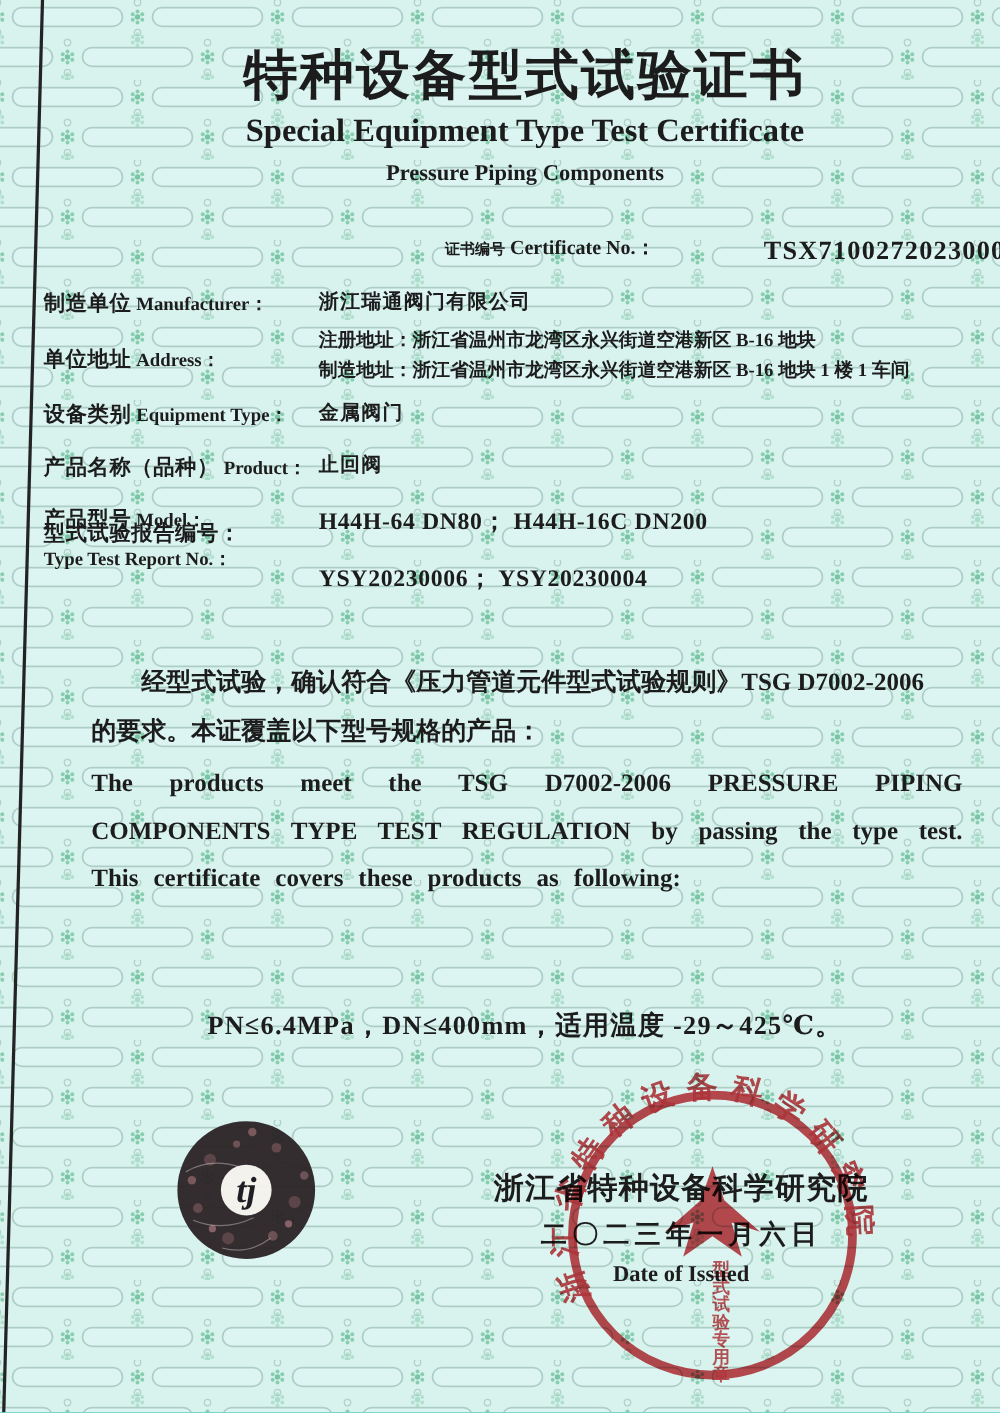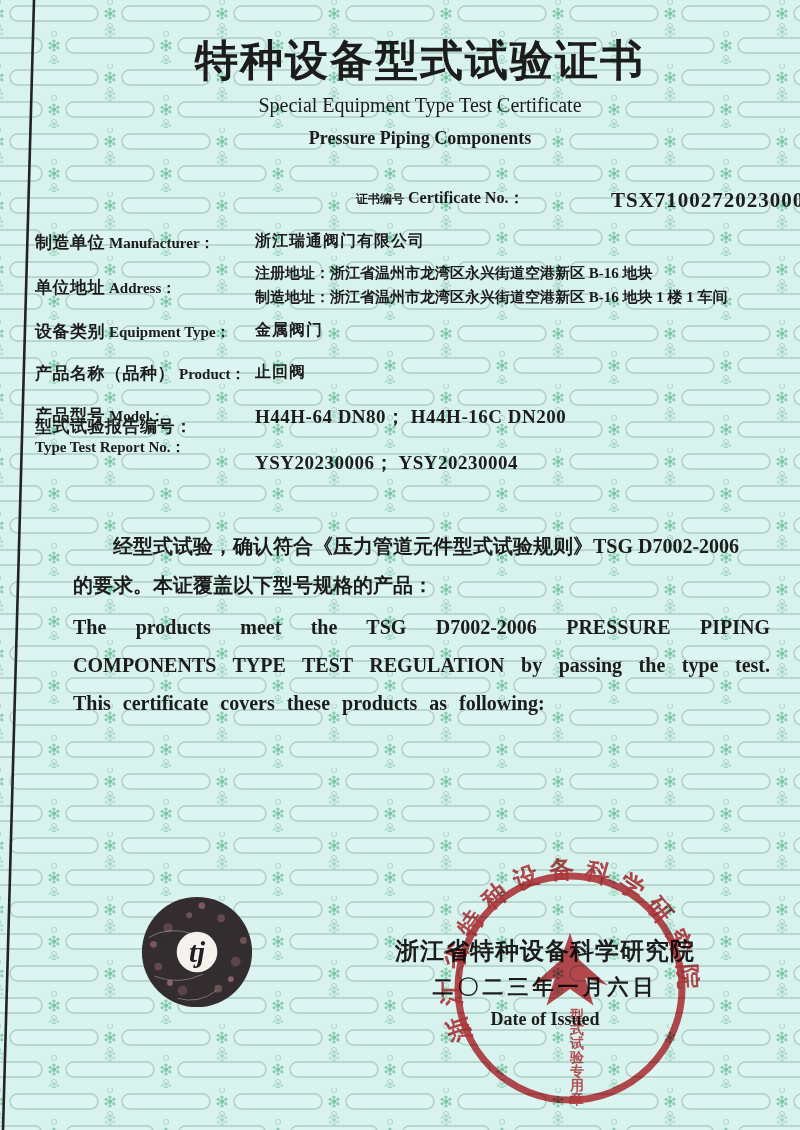--- a/index.html
+++ b/index.html
@@ -3,21 +3,21 @@
 <meta charset="utf-8">
 <style>
   html,body{margin:0;padding:0;}
   body{font-family:"Liberation Serif","DejaVu Serif",serif;color:#1c1c1c;}
   .page{position:relative;width:800px;height:1130px;overflow:hidden;background:#14b8a6;}
   .bg{position:absolute;left:0;top:0;width:800px;height:1130px;}
   .abs{position:absolute;}
   
   .header{left:40px;top:34px;width:760px;text-align:center;}
   .title-zh{font-size:43px;font-weight:bold;letter-spacing:2px;line-height:54px;font-family:"Liberation Serif",serif;}
-  .title-en{font-size:20px;font-weight:normal;margin-top:2px;line-height:30px;}
+  .title-en{font-size:26px;font-weight:bold;margin-top:2px;line-height:30px;}
   .sub-zh{font-size:29px;font-weight:bold;margin-top:6px;line-height:34px;}
   .sub-en{font-size:18px;font-weight:bold;margin-top:7px;line-height:22px;}
   
   .cert-no{left:356px;top:188px;white-space:nowrap;}
   .cert-no .zh{font-size:12px;font-weight:bold;}
   .cert-no .en{font-size:16px;font-weight:bold;}
   .cert-no .val{font-size:21px;font-weight:bold;letter-spacing:1px;}
   
   .lab{position:absolute;left:35px;white-space:nowrap;}
   .val{position:absolute;left:255px;white-space:nowrap;}
@@ -132,20 +132,21 @@
       <div class="len">Type Test Report No.：</div>
     </div>
     <div class="val v19" style="top:450px">YSY20230006； YSY20230004</div>
   </div>
 
   <div class="abs p-zh">
     <div class="indent">经型式试验，确认符合《压力管道元件型式试验规则》TSG D7002-2006</div>
     <div>的要求。本证覆盖以下型号规格的产品：</div>
   </div>
   <div class="abs p-en">The products meet the TSG D7002-2006 PRESSURE PIPING COMPONENTS TYPE TEST REGULATION by passing the type test. This certificate covers these products as following:</div>
+  <div class="abs spec">PN≤6.4MPa，DN≤400mm，适用温度 -29～425℃。</div>
 
   <div class="abs issuer">
     <div class="issuer-zh">浙江省特种设备科学研究院</div>
     <div class="date-zh">二〇二三年一月六日</div>
     <div class="date-en">Date of Issued</div>
   </div>
 
   <svg class="abs black-seal" viewBox="-60 -60 120 120" xmlns="http://www.w3.org/2000/svg">
     <circle r="57" fill="#2b2326"></circle>
     <g opacity=".55">

